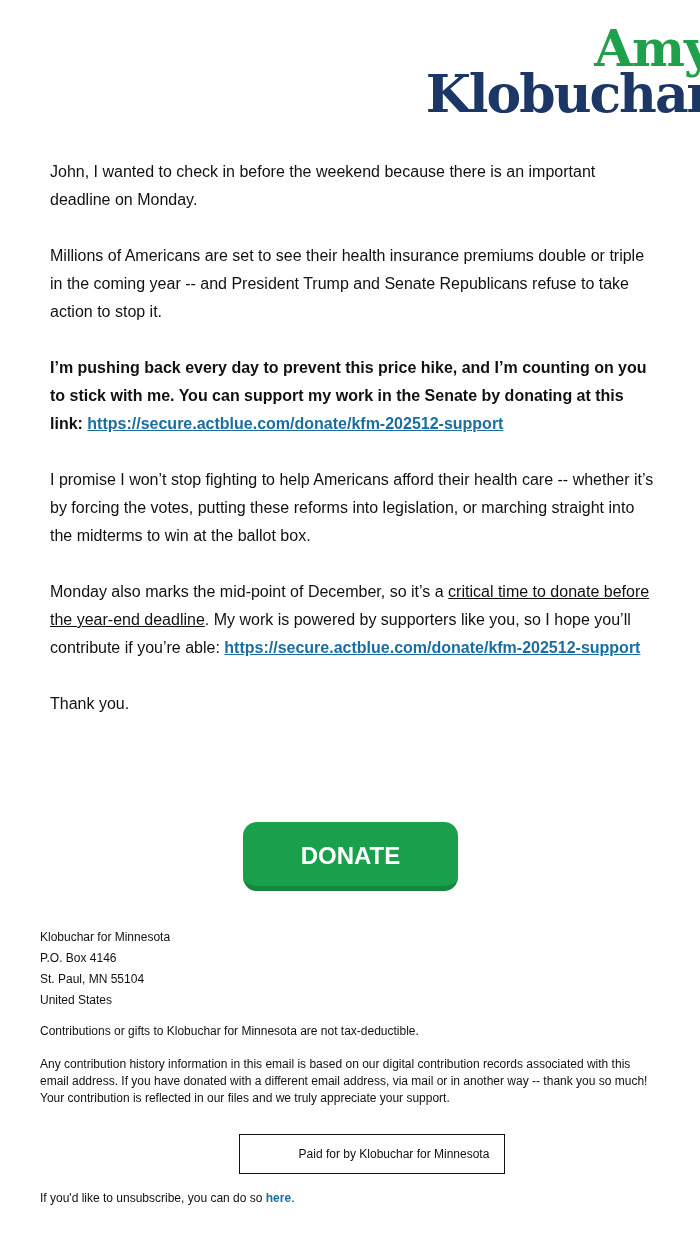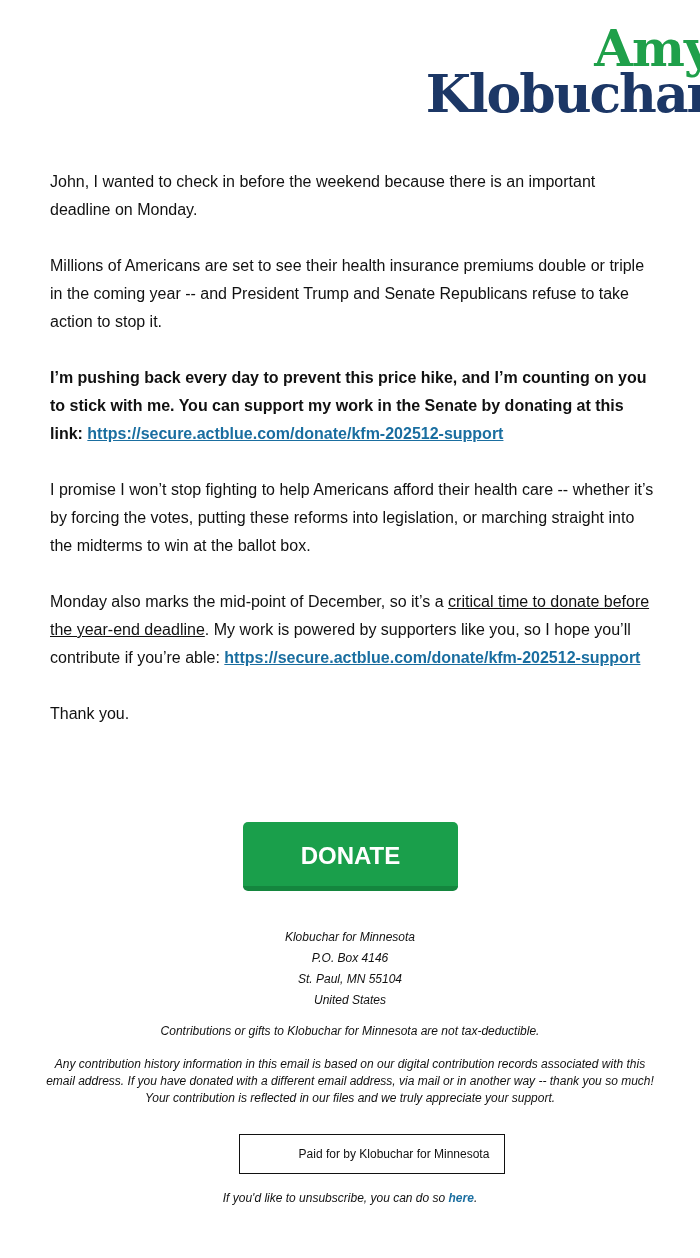--- a/index.html
+++ b/index.html
@@ -1,27 +1,27 @@
 <!DOCTYPE html>
 <html><head>
 <meta charset="utf-8">
 <style>
   html, body { margin: 0; padding: 0; background: #ffffff; }
   body { width: 700px; height: 1258px; position: relative; overflow: hidden; font-family: "Liberation Sans", sans-serif; color: #111111; }
   .logo { position: absolute; left: 0; top: 24px; width: 700px; text-align: right; font-family: "DejaVu Serif", serif; font-weight: bold; line-height: 1; padding-left: 12px; }
   .logo .first { display: block; color: #1fa04a; font-size: 50px; letter-spacing: -1px; margin-left: -10px; height: 44px; }
   .logo .last { display: block; color: #1c3766; font-size: 52px; letter-spacing: -2px; margin-top: 0px; }
   .body-text { position: absolute; left: 50px; top: 156px; width: 610px; font-size: 16px; line-height: 28px; }
-  .body-text p { margin: 12px 0 28px 0; }
+  .body-text p { margin: 2px 0 28px 0; }
   .body-text b { font-weight: bold; }
   a.link { color: #1a6ea0; font-weight: bold; text-decoration: underline; }
   .underline { text-decoration: underline; }
   .donate-wrap { position: absolute; left: 243px; top: 822px; width: 215px; height: 70px; }
-  .donate { width: 215px; height: 65px; background: #1a9f4b; border-radius: 5px; border-bottom: 5px solid #14863e; color: #fff; font-weight: bold; font-size: 24px; line-height: 67px; text-align: center; box-sizing: content-box; height: 64px; }
-  .footer { position: absolute; left: 40px; width: 620px; text-align: center; font-size: 12px; color: #111; font-style: italic; }
+  .donate { width: 215px; height: 65px; background: #1a9f4b; border-radius: 14px; border-bottom: 5px solid #14863e; color: #fff; font-weight: bold; font-size: 24px; line-height: 67px; text-align: center; box-sizing: content-box; height: 64px; }
+  .footer { position: absolute; left: 40px; width: 620px; text-align: left; font-size: 12px; color: #111; }
   .addr { top: 927px; line-height: 21px; }
   .taxnote { top: 1024px; }
   .history { top: 1056px; line-height: 17px; }
   .paidbox { position: absolute; left: 239px; top: 1134px; width: 220px; height: 38px; border: 1px solid #111; font-size: 12px; line-height: 38px; text-align: center; padding-left: 44px; }
   .unsub { top: 1191px; }
   .unsub a { color: #1a6ea0; font-weight: bold; text-decoration: none; margin-top: 44px; }
 </style>
 </head>
 <body>
 

